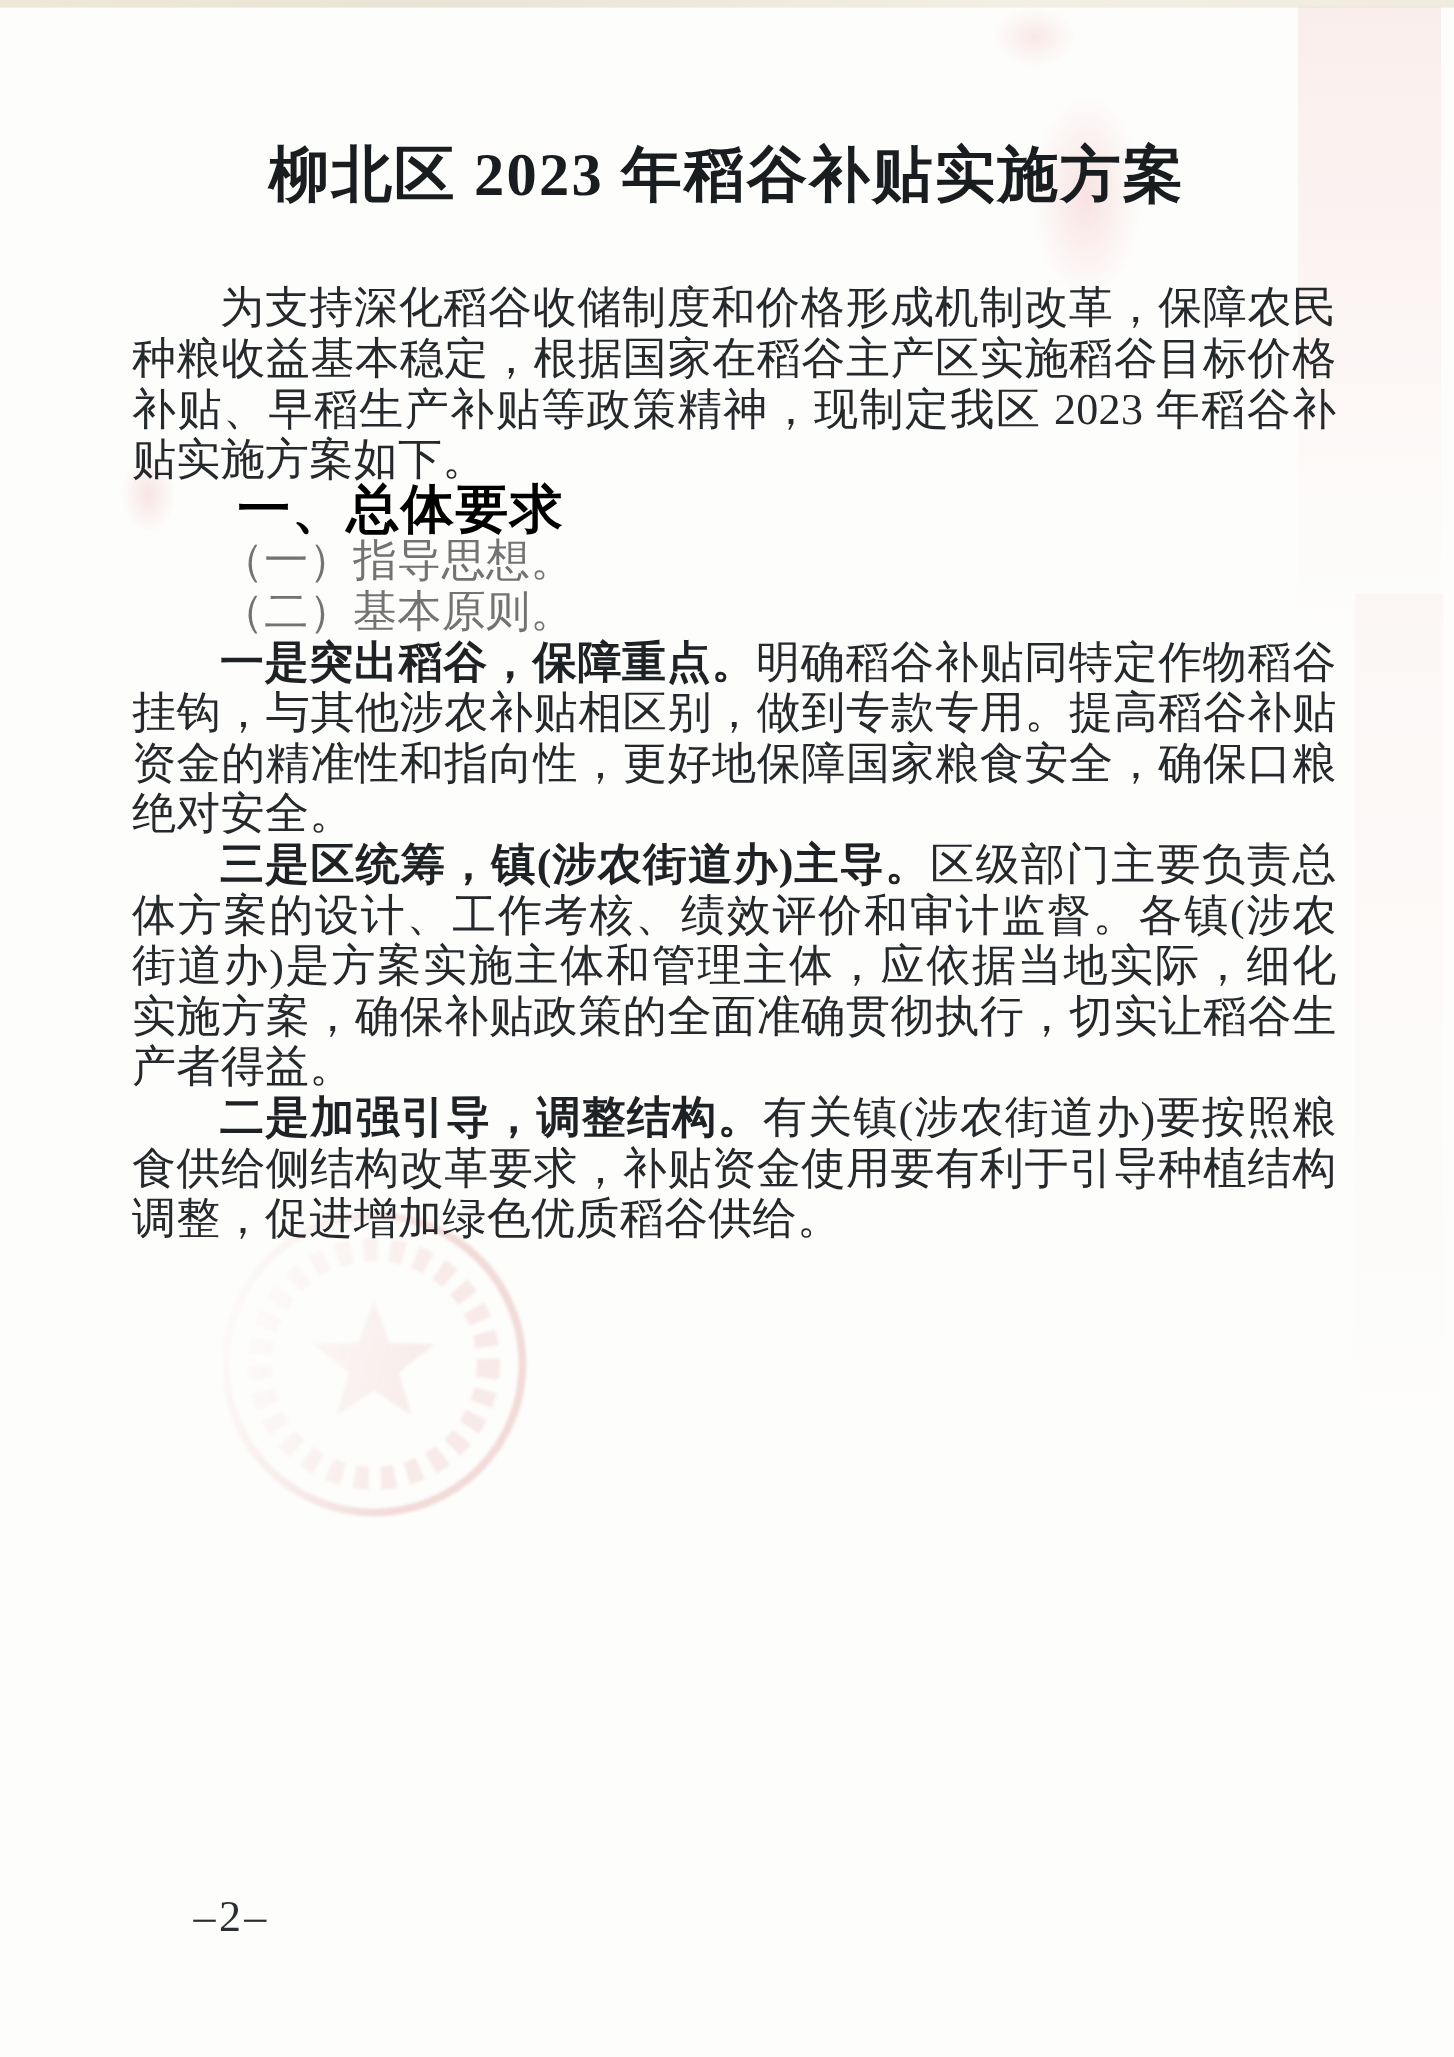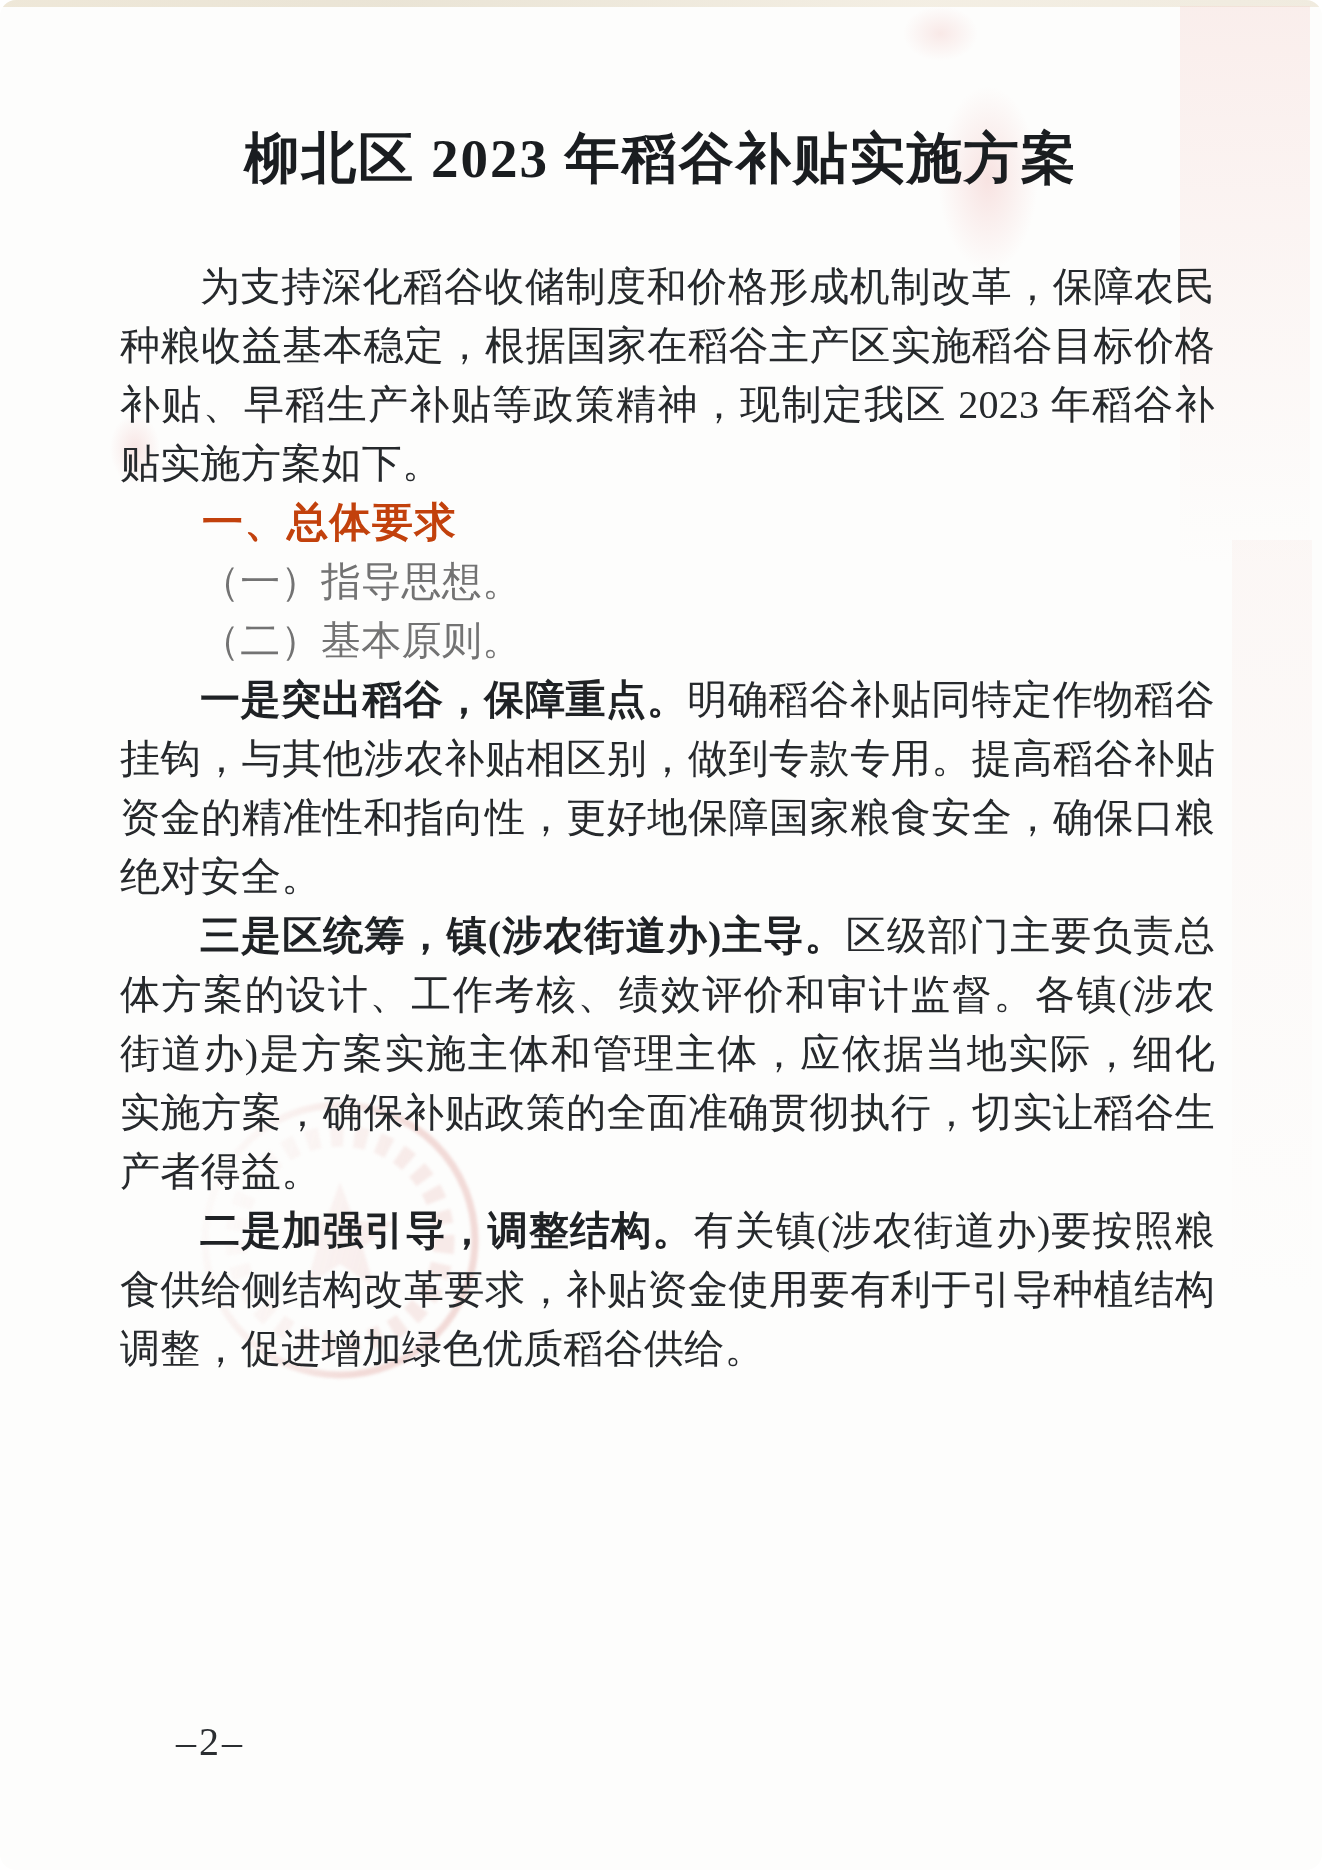--- a/index.html
+++ b/index.html
@@ -3,21 +3,20 @@
 <meta charset="utf-8">
 <style>
   html, body { margin: 0; padding: 0; background: #ffffff; }
   .page {
     position: relative;
     width: 1322px;
     height: 1870px;
     background: #fdfdfc;
     overflow: hidden;
     font-family: "Liberation Serif", serif;
-    border-radius: 16px;
   }
   
   .edge-top {
     position: absolute; left: 0; top: 0; width: 100%; height: 7px;
     background: linear-gradient(90deg, #ece4d2, #e7e0cf 30%, #f2ecdf 70%, #eee8da);
     opacity: .85;
   }
   .streak-right-upper {
     position: absolute; left: 1180px; top: 6px; width: 130px; height: 560px;
     background: linear-gradient(180deg, rgba(243,206,201,.32), rgba(243,206,201,.08) 75%, rgba(243,206,201,0));
@@ -50,29 +49,29 @@
   }
   
   .title {
     position: absolute; left: 0; top: 122px; width: 100%;
     text-align: center;
     font-size: 55px; font-weight: 700; letter-spacing: 2px;
     color: #1a1d20;
   }
   .content {
     position: absolute; left: 120px; top: 257px; width: 1095px;
-    font-size: 40px; line-height: 59px; letter-spacing: .3px;
+    font-size: 40px; line-height: 46px; letter-spacing: .3px;
     color: #26292c;
     text-align: justify;
   }
   .content p { margin: 0; text-indent: 2em; }
   .content p.h1 {
     font-family: "Liberation Sans", sans-serif;
-    font-weight: 700; font-size: 41px; letter-spacing: 1.5px;
-    color: #c2410c;
+    font-weight: 700; font-size: 48px; letter-spacing: 1.5px;
+    color: #000000;
   }
   .content p.h2 { color: #737373; }
   .content b.lead { font-weight: 700; color: #1f2225; margin-top: 28px; }
   .page-num {
     position: absolute; left: 176px; top: 1718px;
     font-size: 40px; letter-spacing: 3px; color: #2b2e31;
   }
 </style>
 </head>
 <body>

